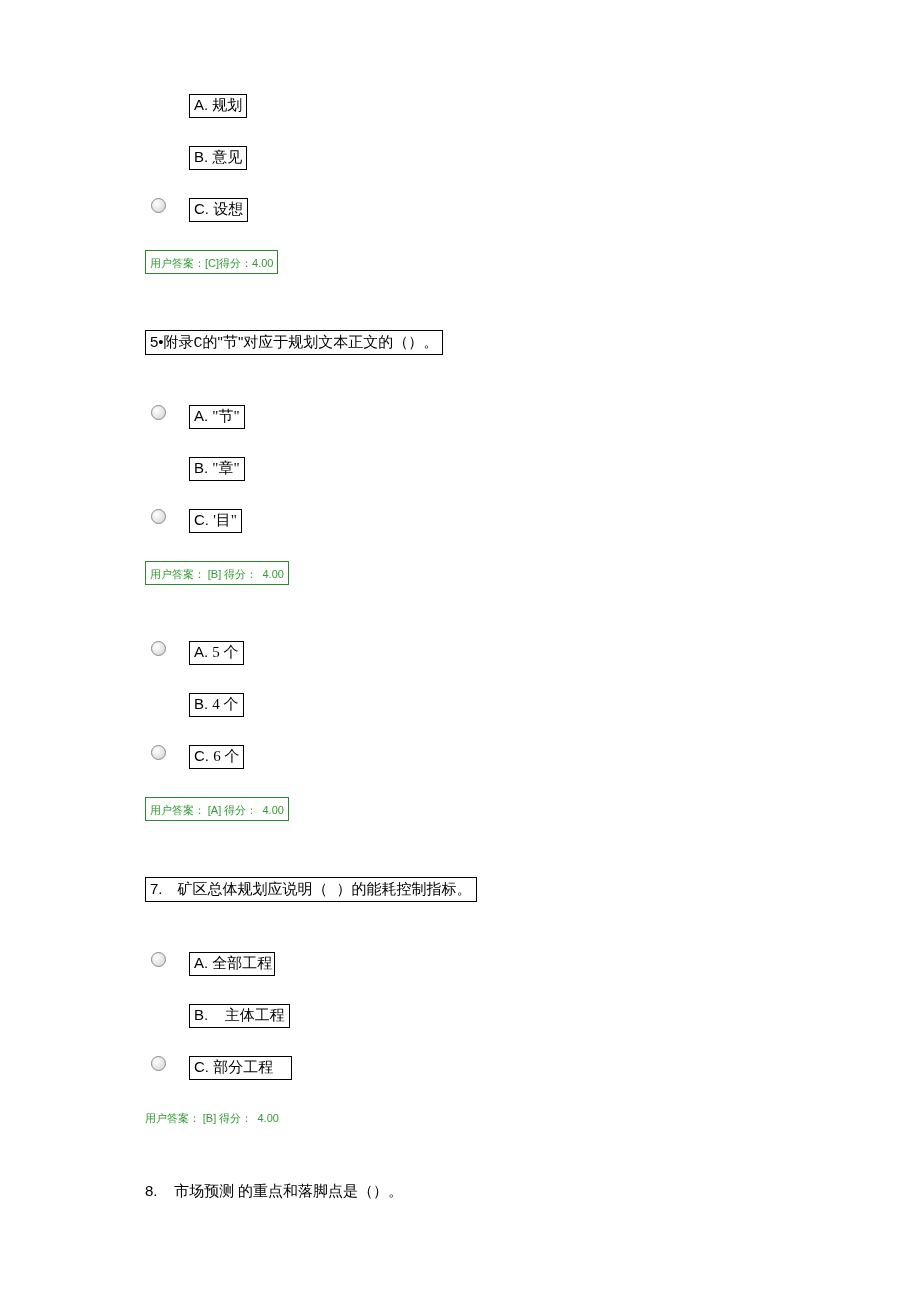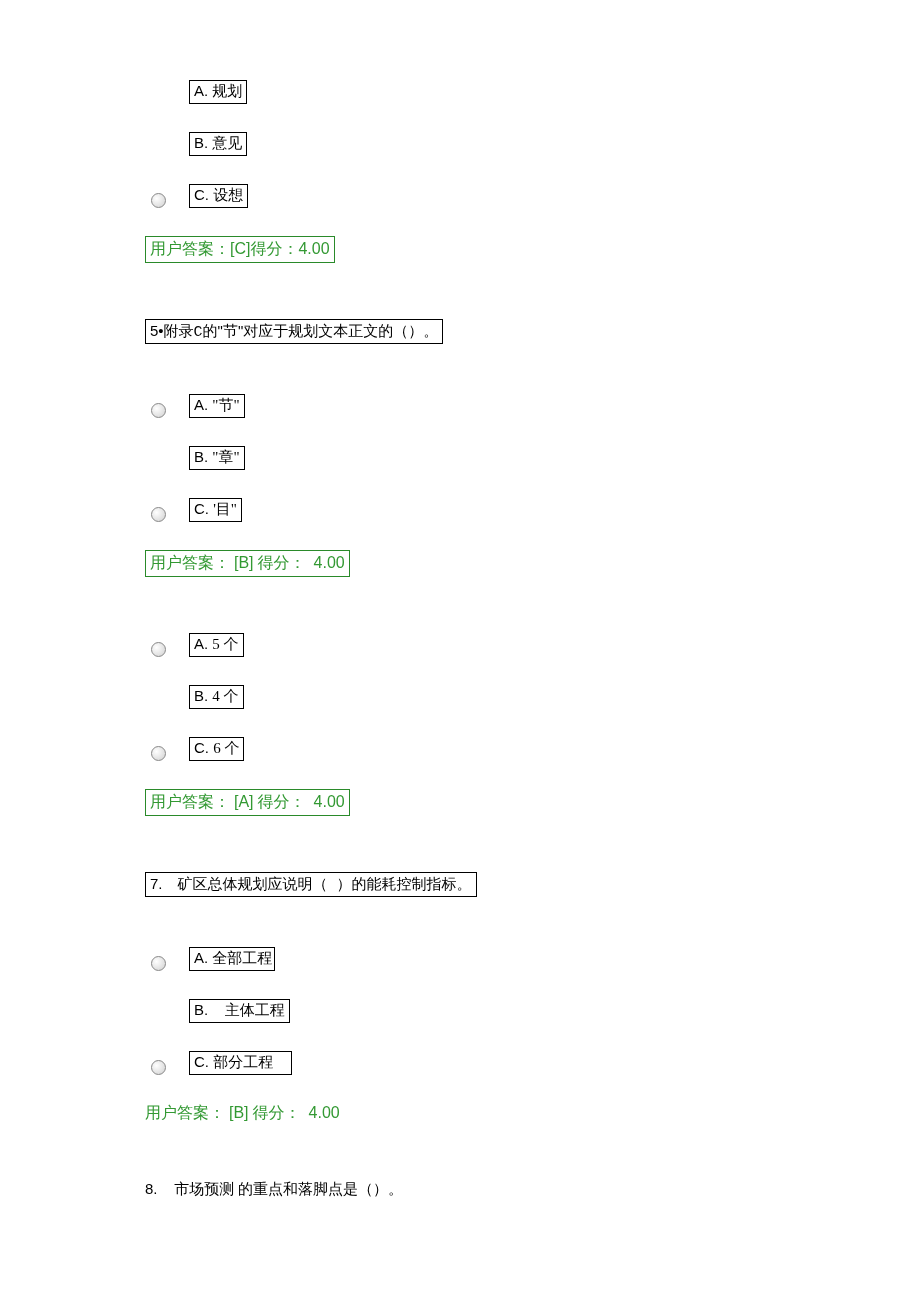--- a/index.html
+++ b/index.html
@@ -9,22 +9,23 @@
       font-size: 16px;
       color: #000;
       background: #fff;
       width: 920px;
     }
     .content {
       padding: 80px 0 0 145px;
     }
     .option-row {
       display: flex;
-      align-items: flex-end;
+      align-items: flex-start;
       margin-bottom: 28px;
+      margin-top: 14px;
     }
     .radio-spacer {
       width: 38px;
       display: flex;
       align-items: center;
       justify-content: flex-start;
       padding-left: 6px;
     }
     .radio {
       width: 13px;
@@ -46,21 +47,21 @@
     }
     .answer-box {
       border: 1px solid #2a8a2a;
       display: inline-block;
       padding: 2px 4px;
       margin-left: 0;
     }
     .answer-text {
       color: #339933;
       font-family: "SimSun", "宋体", serif;
-      font-size: 16px;
+      font-size: 11px;
     }
     .answer-text .num {
       font-family: Arial, sans-serif;
     }
     .answer-line {
       margin: 0 0 56px 0;
     }
     .question-box {
       border: 1px solid #000;
       display: inline-block;

